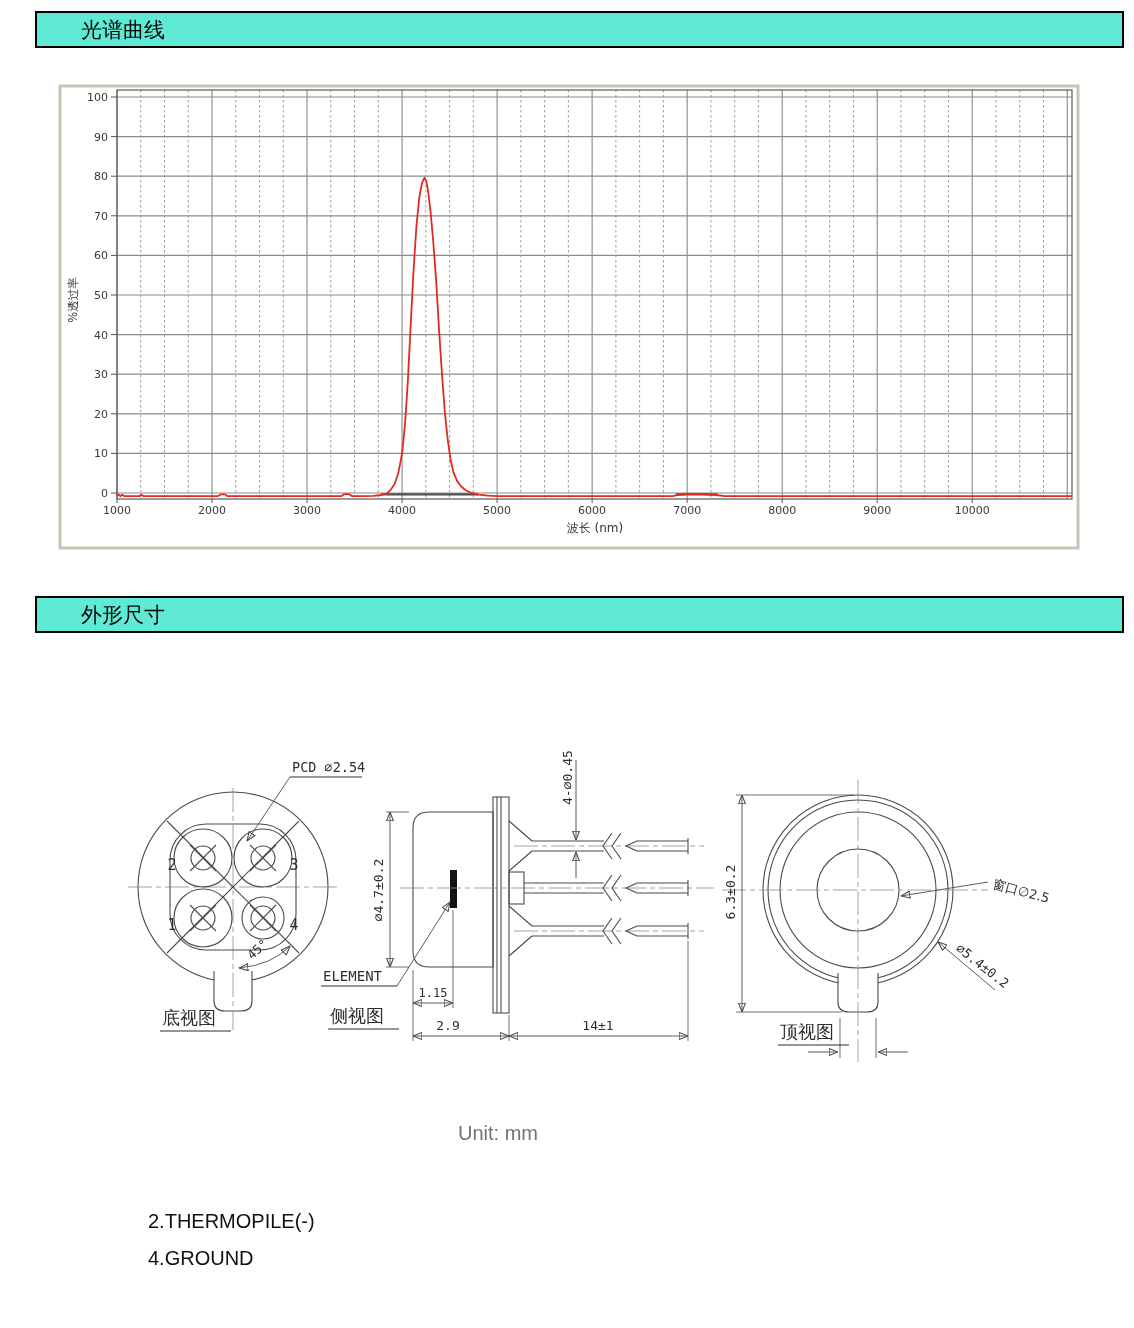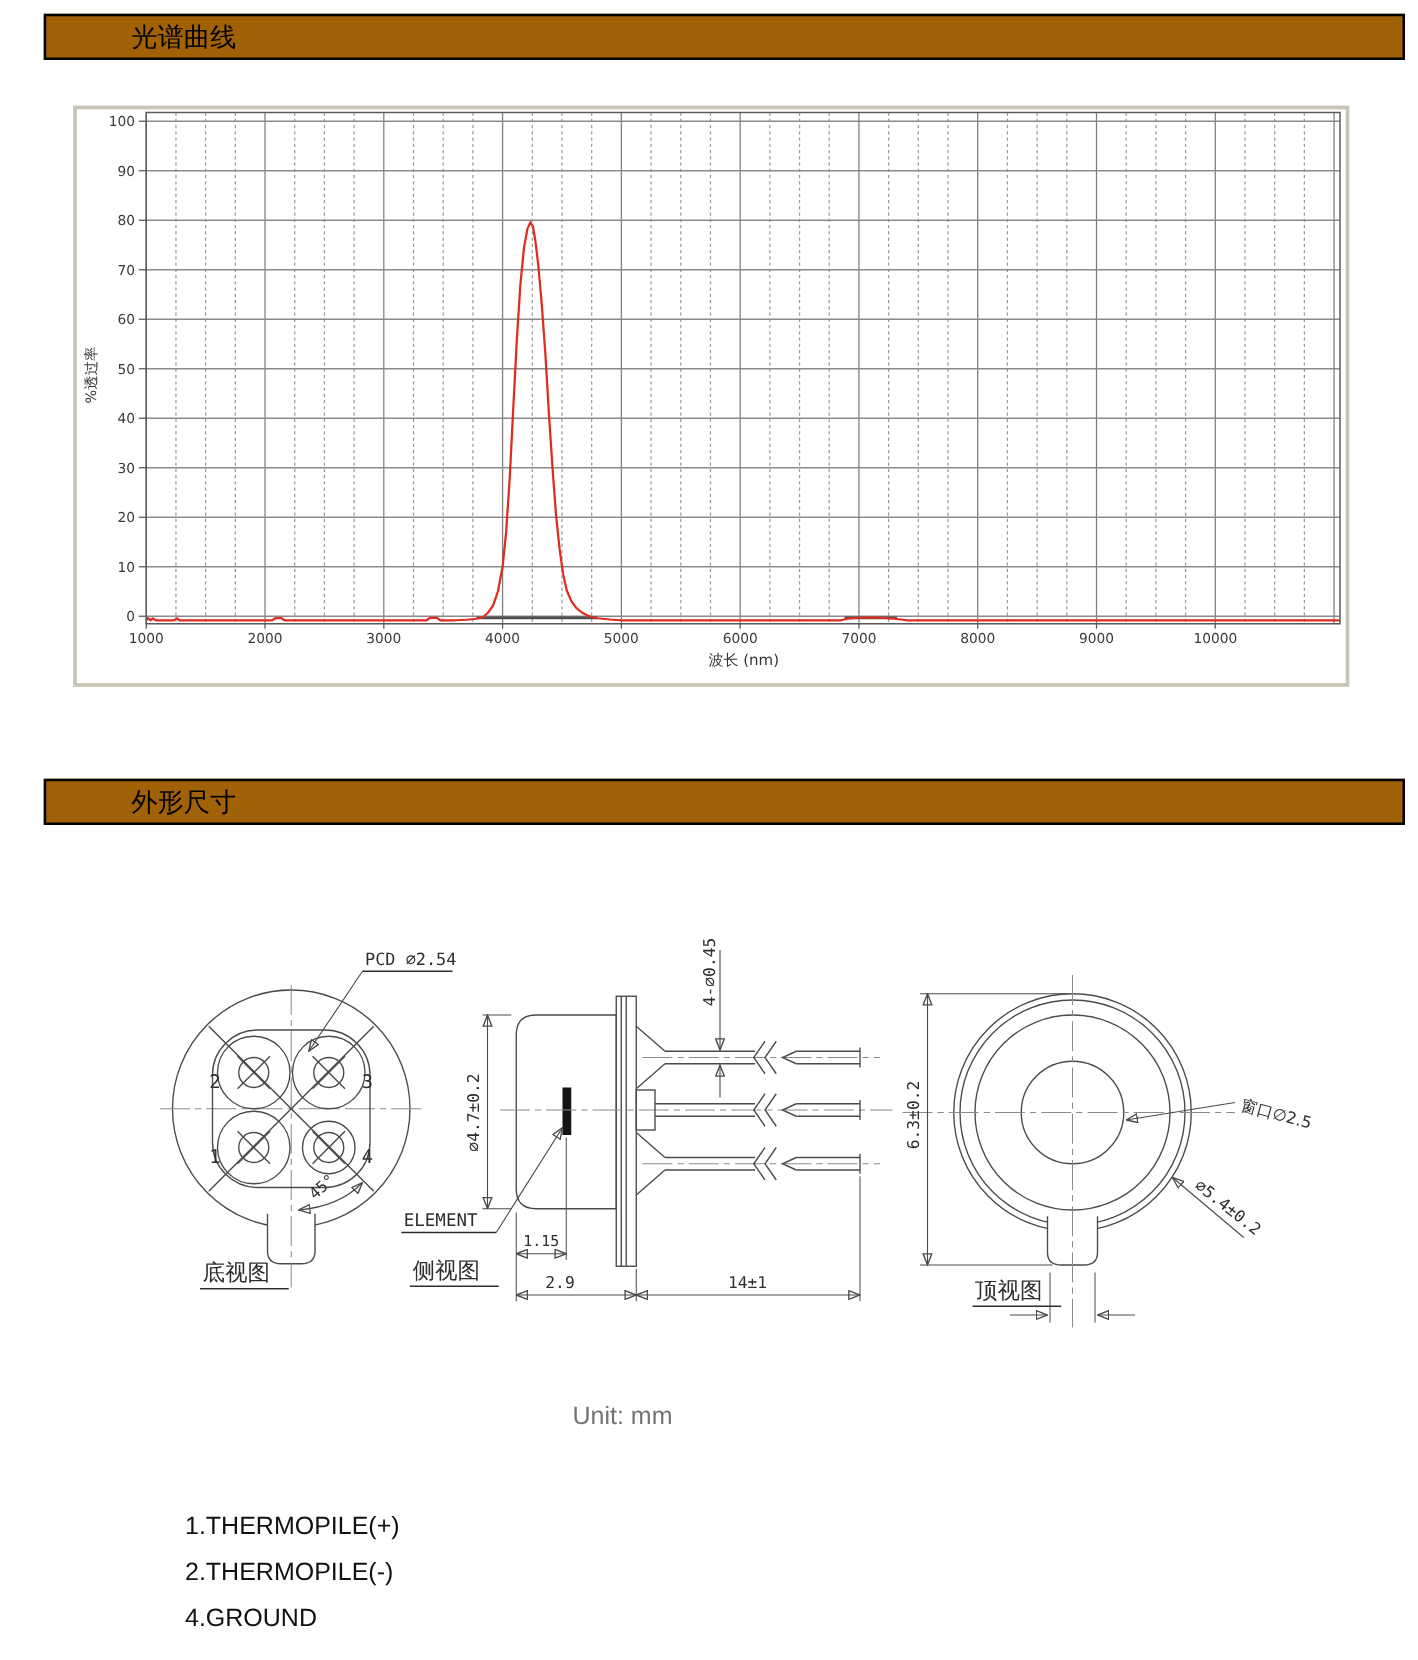--- a/index.html
+++ b/index.html
@@ -1,24 +1,24 @@
 <!DOCTYPE html>
 <html><head>
 <meta charset="utf-8">
 <style>
   html,body { margin:0; padding:0; background:#ffffff; }
   .page { position:relative; width:1134px; height:1328px; background:#ffffff;
           font-family:"Liberation Sans", sans-serif; overflow:hidden; }
 
   .section-bar { position:absolute; left:35px; width:1089px; height:37px;
-      background:#a16207; border:2px solid #000; box-sizing:border-box;
-      display:flex; align-items:center; padding-left:68px;
+      background:#5eead4; border:2px solid #000; box-sizing:border-box;
+      display:flex; align-items:center; padding-left:44px;
       font-family:"DejaVu Serif", serif; font-size:21px; color:#000; }
   #bar1 { top:11px; }
-  #bar2 { top:596px;margin-top:27px; }
+  #bar2 { top:596px; }
 
   #chart-svg  { position:absolute; left:0; top:0; }
   #chart-svg text { font-family:"DejaVu Sans", sans-serif; }
 
   #drawing-svg { position:absolute; left:0; top:700px; }
   #drawing-svg line, #drawing-svg path, #drawing-svg rect,
   #drawing-svg circle, #drawing-svg polyline {
       stroke:#4b4b4b; stroke-width:1.1; fill:none; }
   #drawing-svg .cl  { stroke:#8a8a8a; stroke-width:0.8; stroke-dasharray:24 4 5 4; }
   #drawing-svg .dim { stroke:#4b4b4b; stroke-width:0.9; }
@@ -313,18 +313,17 @@
       <line class="dim" x1="908" y1="352" x2="878" y2="352" marker-end="url(#arw)"></line>
 
       <text class="cjk" x="780" y="338" font-size="18">顶视图</text>
       <line class="ul" x1="778" y1="345" x2="849" y2="345"></line>
     </g>
   </svg>
 
   <div class="unit-note">Unit: mm</div>
 
   <div class="pin-list">
-    <div>1.THERMOPILE(+)</div>
     <div>2.THERMOPILE(-)</div>
     <div>4.GROUND</div>
   </div>
 
 </div>
 
 </body></html>

